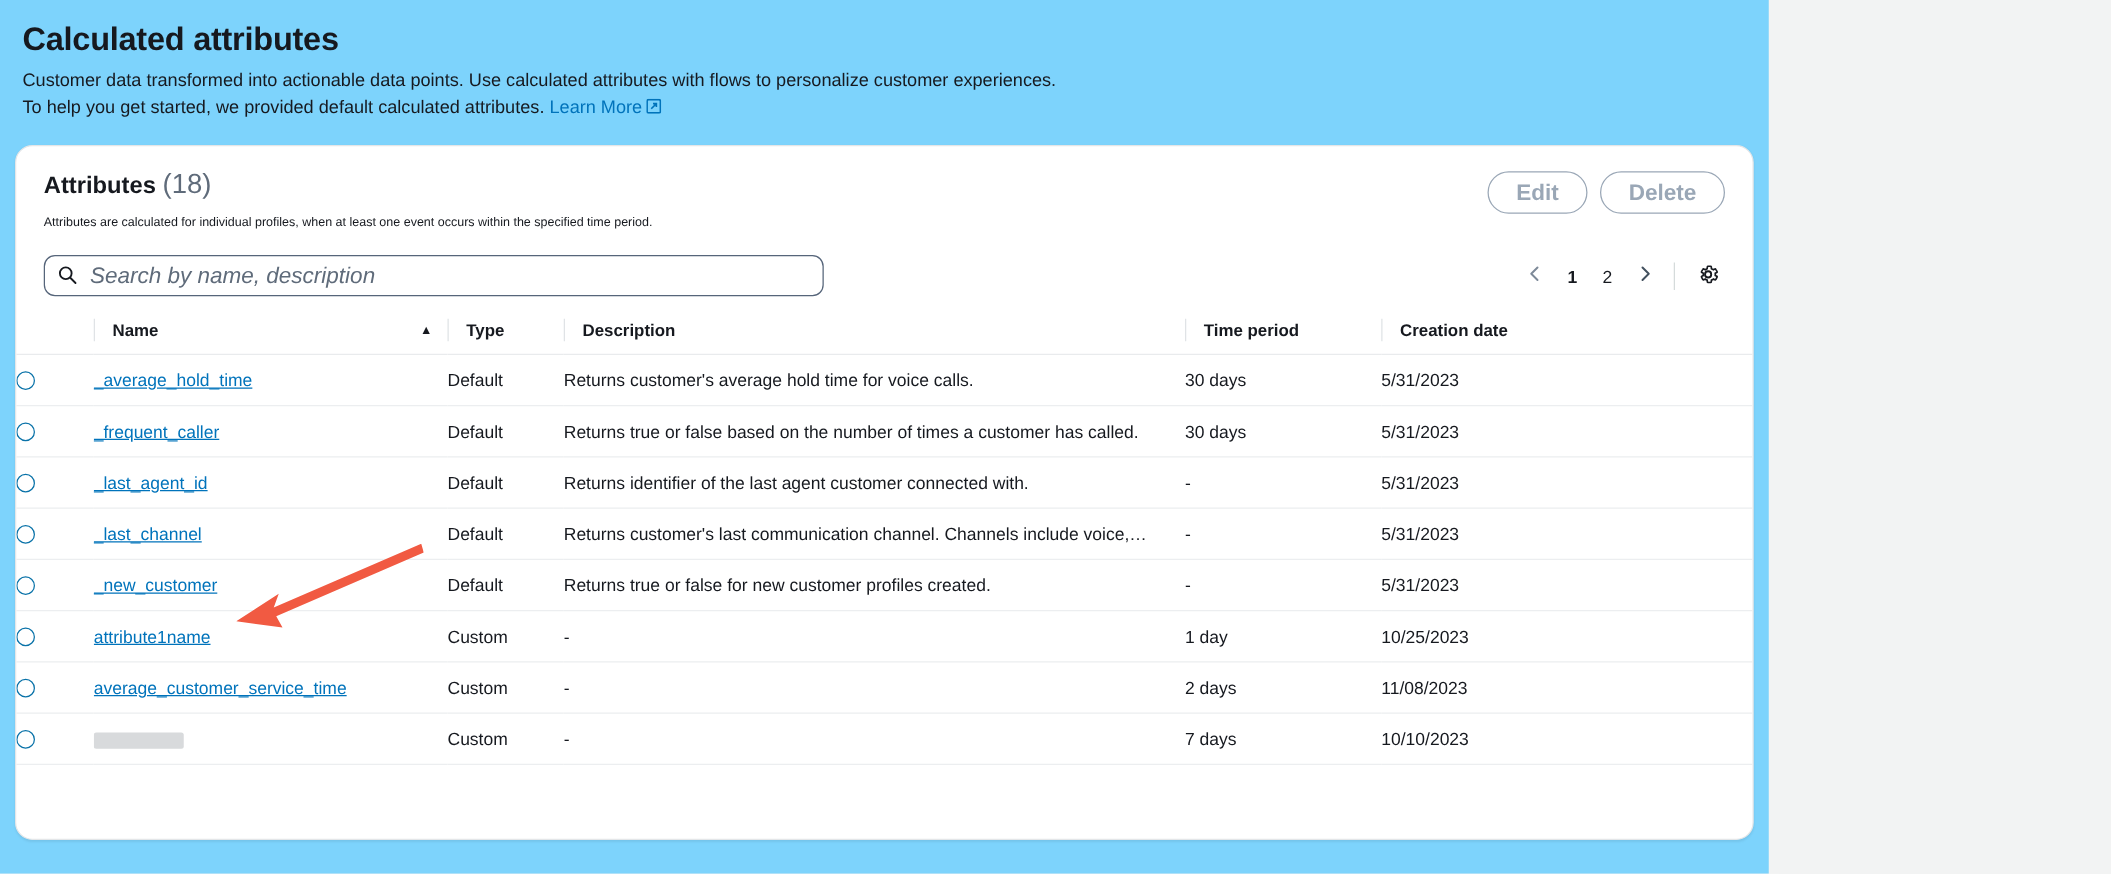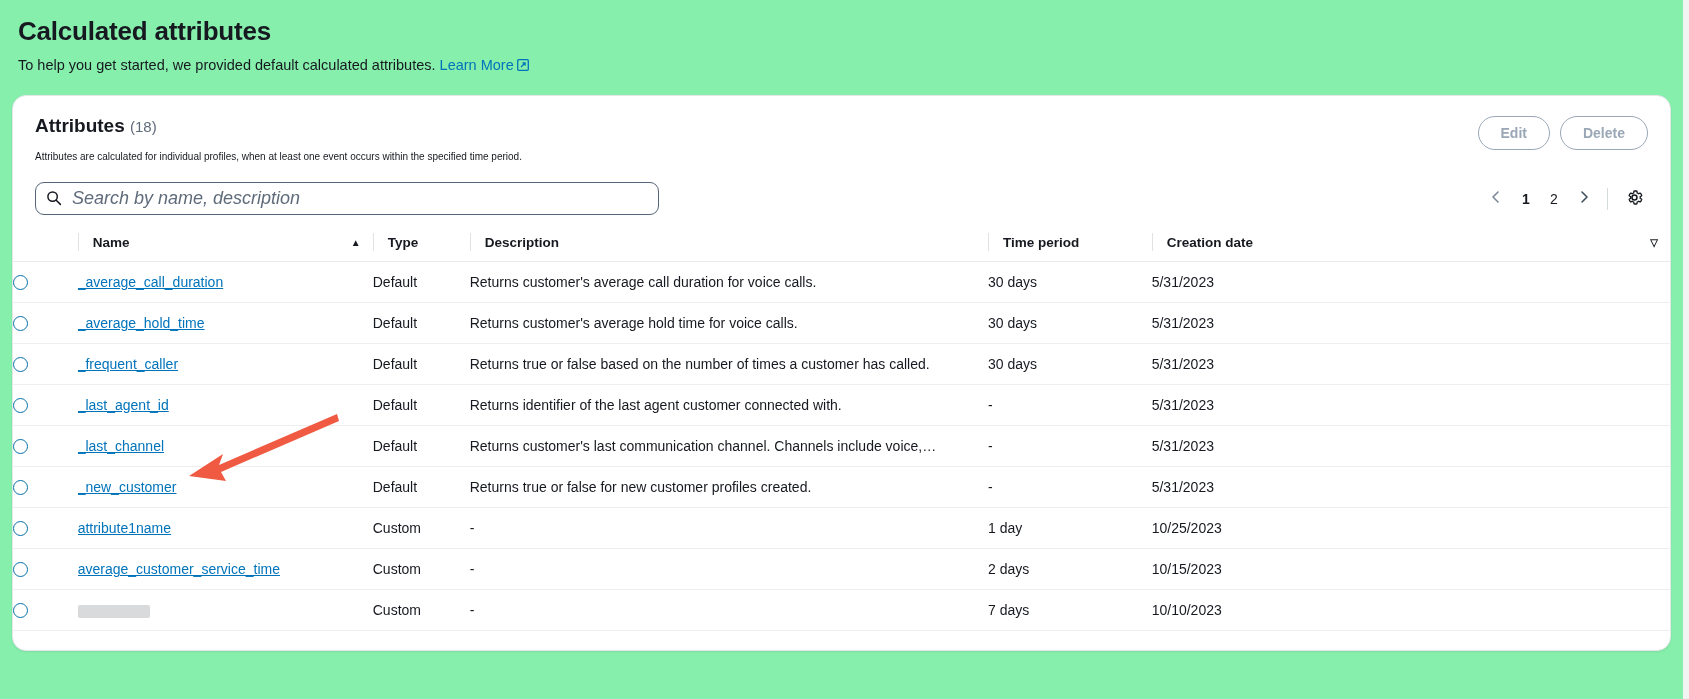--- a/index.html
+++ b/index.html
@@ -6,23 +6,23 @@
   html, body {
     width: 1689px;
     height: 699px;
     background: #f2f3f3;
     font-family: "Liberation Sans", sans-serif;
     color: #16191f;
     overflow: hidden;
   }
   .page {
     position: relative;
-    width: 1683px;
+    width: 1415px;
     height: 699px;
-    background: #86efac;
+    background: #7dd3fc;
     padding: 0;
   }
 
   
   .intro {
     padding: 16px 18px 0 18px;
   }
   .intro h1 {
     font-size: 26px;
     font-weight: bold;
@@ -66,37 +66,37 @@
   .card-header-left { flex: 1 1 auto; }
   .card-title {
     font-size: 19px;
     font-weight: bold;
     color: #16191f;
     line-height: 24px;
   }
   .card-title .count {
     font-weight: normal;
     color: #5f6b7a;
-    font-size: 15px;
+    font-size: 22px;
   }
   .card-sub {
     margin-top: 8px;
     font-size: 10px;
     color: #16191f;
     line-height: 19px;
   }
   .card-actions {
     display: flex;
     align-items: center;
     gap: 10px;
     padding-top: 2px;
   }
   .btn {
     font-family: "Liberation Sans", sans-serif;
-    font-size: 14px;
+    font-size: 18px;
     font-weight: bold;
     border-radius: 18px;
     padding: 7px 22px;
     cursor: pointer;
     white-space: nowrap;
     line-height: 18px;
   }
   .btn-secondary-disabled {
     background: #ffffff;
     border: 1px solid #9aa7b6;
@@ -271,20 +271,21 @@
     z-index: 40;
   }
 </style>
 </head>
 <body>
 
 <div class="page">
 
   <div class="intro">
     <h1>Calculated attributes</h1>
+    <p>Customer data transformed into actionable data points. Use calculated attributes with flows to personalize customer experiences.</p>
     <p>
       <span>To help you get started, we provided default calculated attributes.</span>
       <a class="learn" href="#">Learn More</a><span class="ext-icon"><svg width="12" height="12" viewBox="0 0 12 12">
             <rect x="0.7" y="0.7" width="10.6" height="10.6" rx="1" fill="none" stroke="#0073bb" stroke-width="1.3"></rect>
             <path d="M4 8 L8 4 M5.4 3.9 L8.1 3.9 L8.1 6.6" fill="none" stroke="#0073bb" stroke-width="1.3"></path>
           </svg></span>
     </p>
   </div>
 
   <div class="card">
@@ -378,30 +379,20 @@
               <span class="th-sort">▽</span>
             </div>
           </th>
         </tr>
       </thead>
       <tbody id="tbody">
           <tr>
             <td class="c-select">
               <span class="radio"></span>
             </td>
-            <td class="c-name"><a href="#">_average_call_duration</a></td>
-            <td class="c-type">Default</td>
-            <td class="c-desc">Returns customer's average call duration for voice calls.</td>
-            <td class="c-period">30 days</td>
-            <td class="c-date">5/31/2023</td>
-          </tr>
-          <tr>
-            <td class="c-select">
-              <span class="radio"></span>
-            </td>
             <td class="c-name"><a href="#">_average_hold_time</a></td>
             <td class="c-type">Default</td>
             <td class="c-desc">Returns customer's average hold time for voice calls.</td>
             <td class="c-period">30 days</td>
             <td class="c-date">5/31/2023</td>
           </tr>
           <tr>
             <td class="c-select">
               <span class="radio"></span>
             </td>
@@ -452,21 +443,21 @@
             <td class="c-date">10/25/2023</td>
           </tr>
           <tr>
             <td class="c-select">
               <span class="radio"></span>
             </td>
             <td class="c-name"><a href="#">average_customer_service_time</a></td>
             <td class="c-type">Custom</td>
             <td class="c-desc">-</td>
             <td class="c-period">2 days</td>
-            <td class="c-date">10/15/2023</td>
+            <td class="c-date">11/08/2023</td>
           </tr>
           <tr>
             <td class="c-select">
               <span class="radio"></span>
             </td>
             <td class="c-name"><span class="redacted"></span></td>
             <td class="c-type">Custom</td>
             <td class="c-desc">-</td>
             <td class="c-period">7 days</td>
             <td class="c-date">10/10/2023</td>

